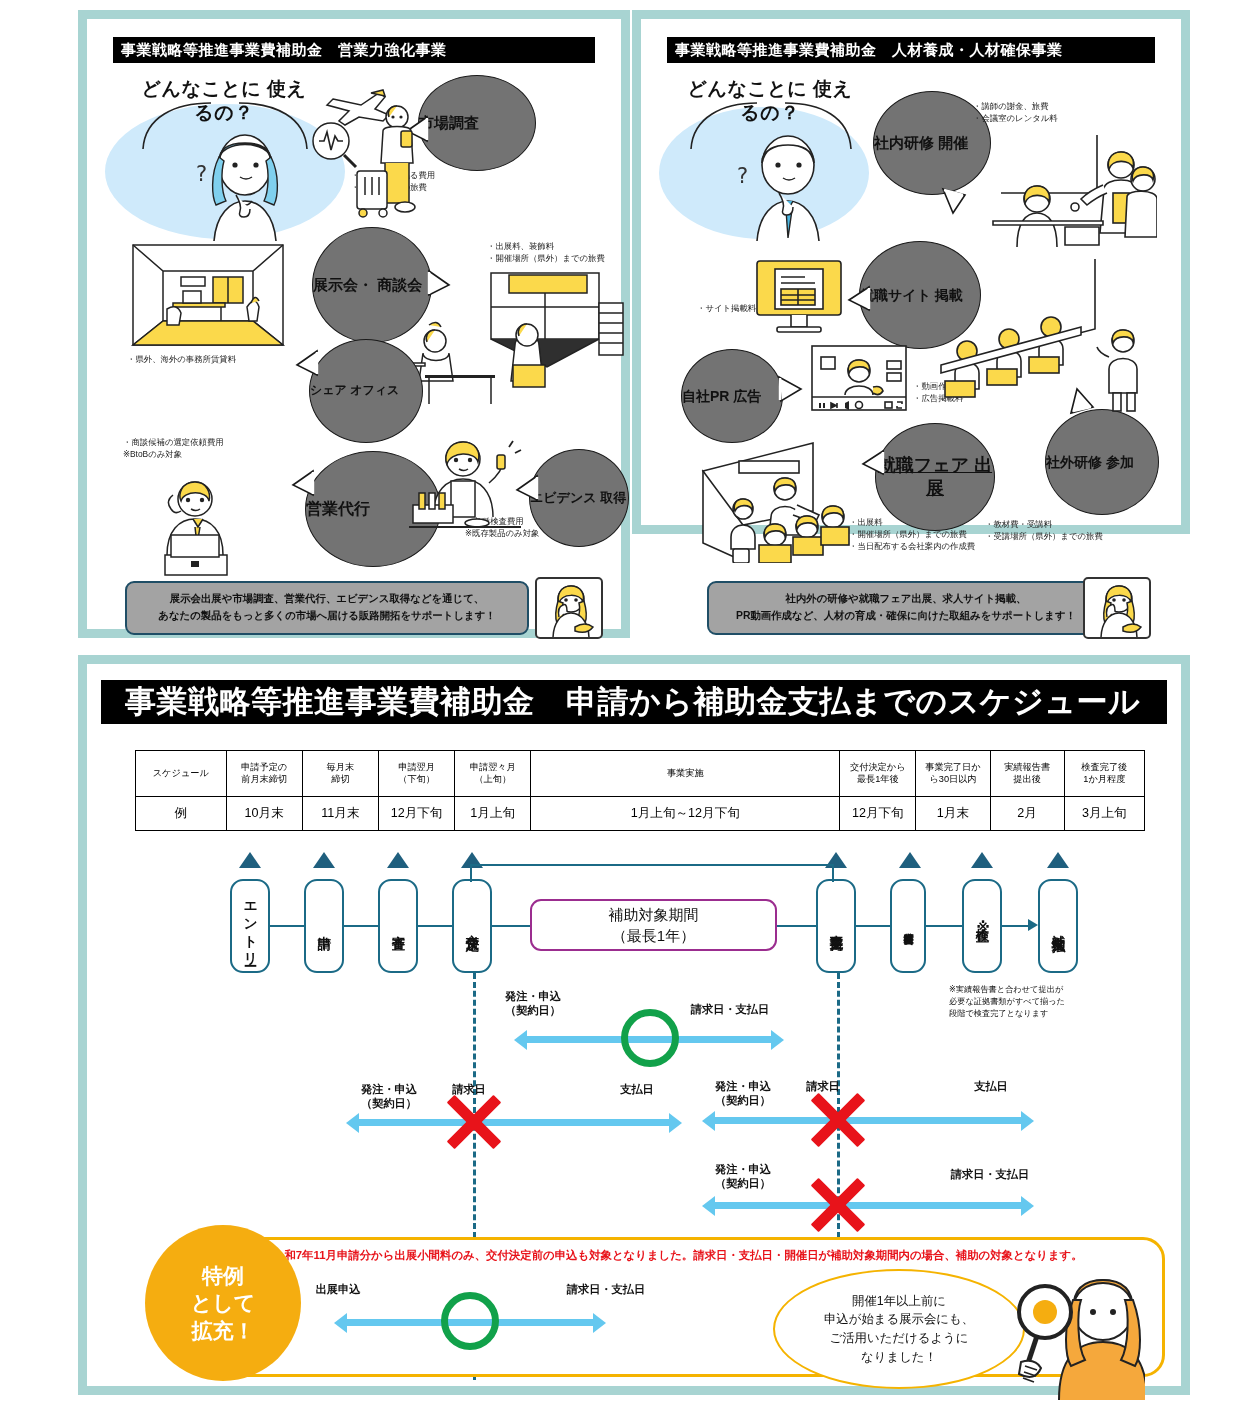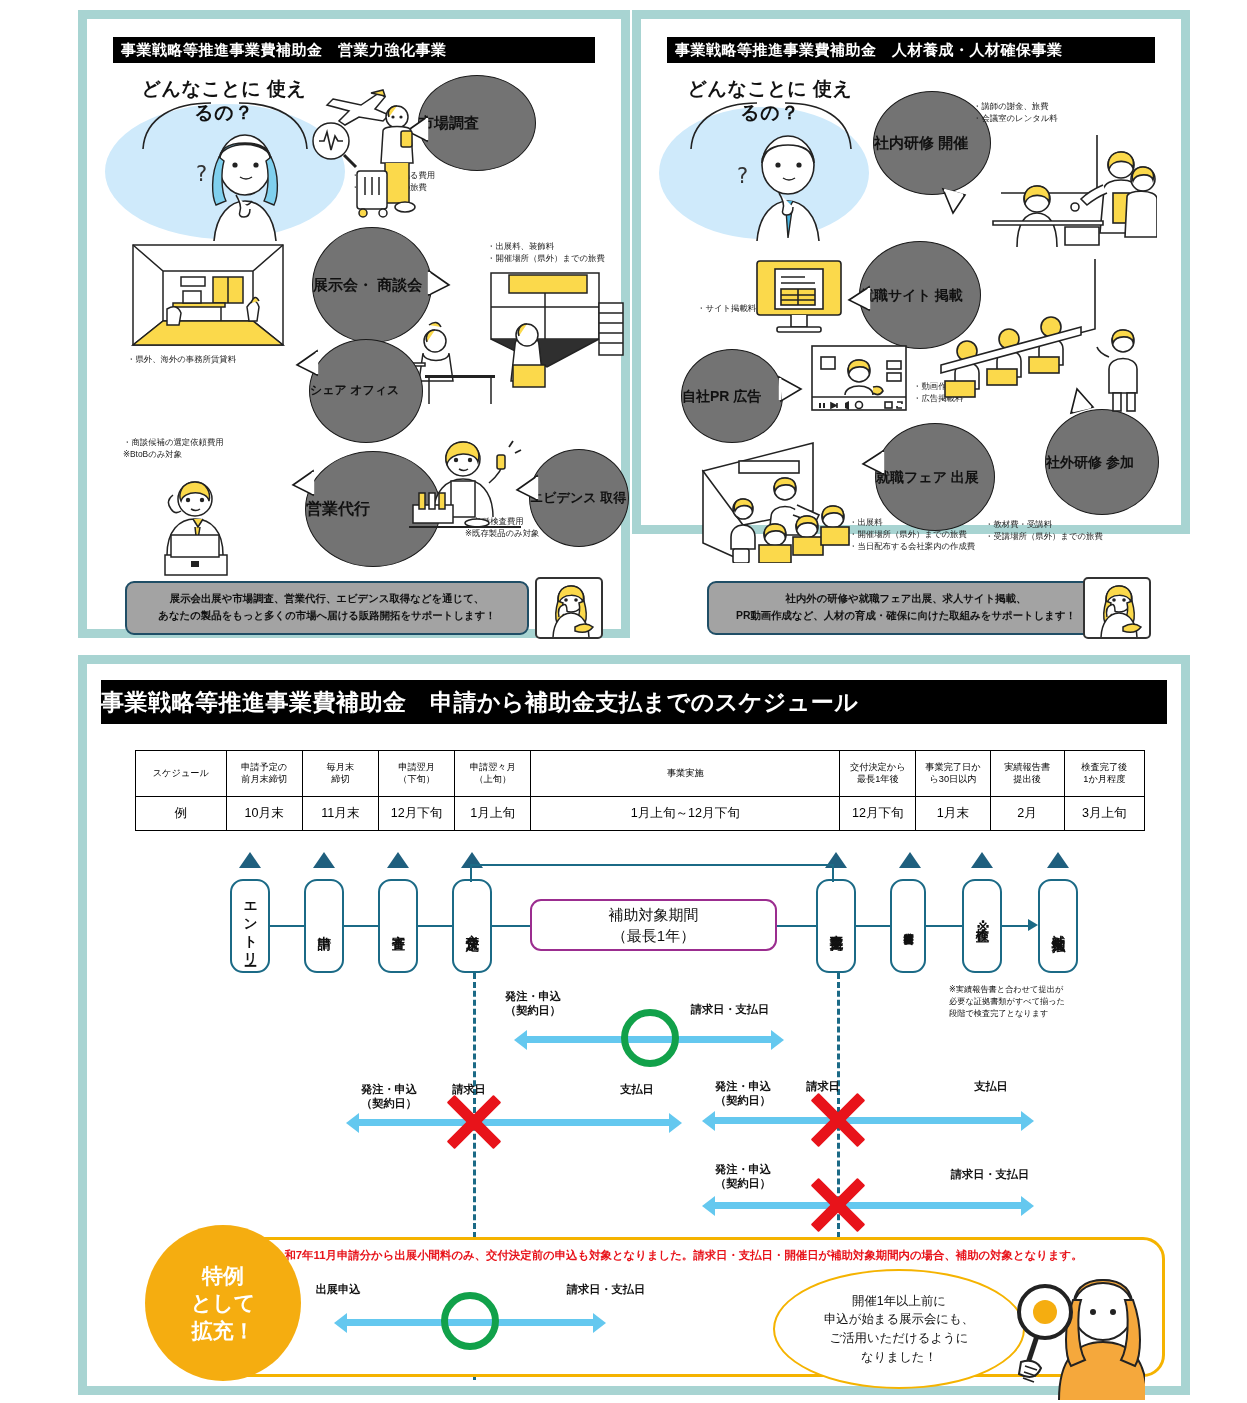--- a/index.html
+++ b/index.html
@@ -51,21 +51,21 @@
   }
   .summary-img {
     position:absolute; border:2.4px solid #333; border-radius:5px; background:#fff;
     overflow:hidden;
   }
   
   .ill { position:absolute; }
 
   
   #panel-sched { left:78px; top:655px; width:1112px; height:740px; }
-  .sched-bar { left:14px; top:16px; right:14px; height:44px; padding-left:0; font-size:23px; }
+  .sched-bar { left:14px; top:16px; right:14px; height:44px; padding-left:24px; font-size:31px; }
 
   
   table.sched {
     position:absolute; left:48px; top:86px; width:1010px;
     border-collapse:collapse; table-layout:fixed;
   }
   table.sched th, table.sched td {
     border:1.2px solid #000; text-align:center; color:#000;
   }
   table.sched th { font-size:9.2px; line-height:1.28; height:46px; font-weight:normal; white-space:pre-line;}
@@ -442,21 +442,21 @@
       <path d="M3 54 l94 0"></path>
       <path d="M10 60 l2 0 l0 5 l-2 0 Z M14 60 l2 0 l0 5 l-2 0 Z" fill="#222" stroke="none"></path>
       <path d="M22 60 l5 2.5 l-5 2.5 Z M28 60 l0 5" fill="#222" stroke="#222"></path>
       <path d="M36 60 l4 -2 l0 9 l-4 -2 Z" fill="#222" stroke="none"></path>
       <circle cx="50" cy="62" r="3.5" fill="#fff"></circle>
       <rect x="76" y="59" width="7" height="6" fill="#fff"></rect>
       <path d="M88 59 l5 0 l0 2 M93 65 l-5 0 l0 -2" stroke-width="1.6"></path>
     </g>
   </svg>
 
-  <div class="bubble" style="left:234px;top:404px;width:120px;height:108px;font-size:14px;">
+  <div class="bubble" style="left:234px;top:404px;width:120px;height:108px;font-size:18px;text-decoration:underline;">
     <span>就職フェア
 出展</span>
   </div>
   <svg class="ill" style="left:220px;top:430px;" width="24" height="30">
     <path d="M22 2 L2 15 L22 25 Z" fill="#fff" stroke="#1a1a1a" stroke-width="1.6"></path>
     <path d="M22 3 L22 24" stroke="#fff" stroke-width="2.4"></path>
   </svg>
   <div class="note" style="left:208px;top:498px;width:160px;">・出展料
 ・開催場所（県外）までの旅費
 ・当日配布する会社案内の作成費</div>

